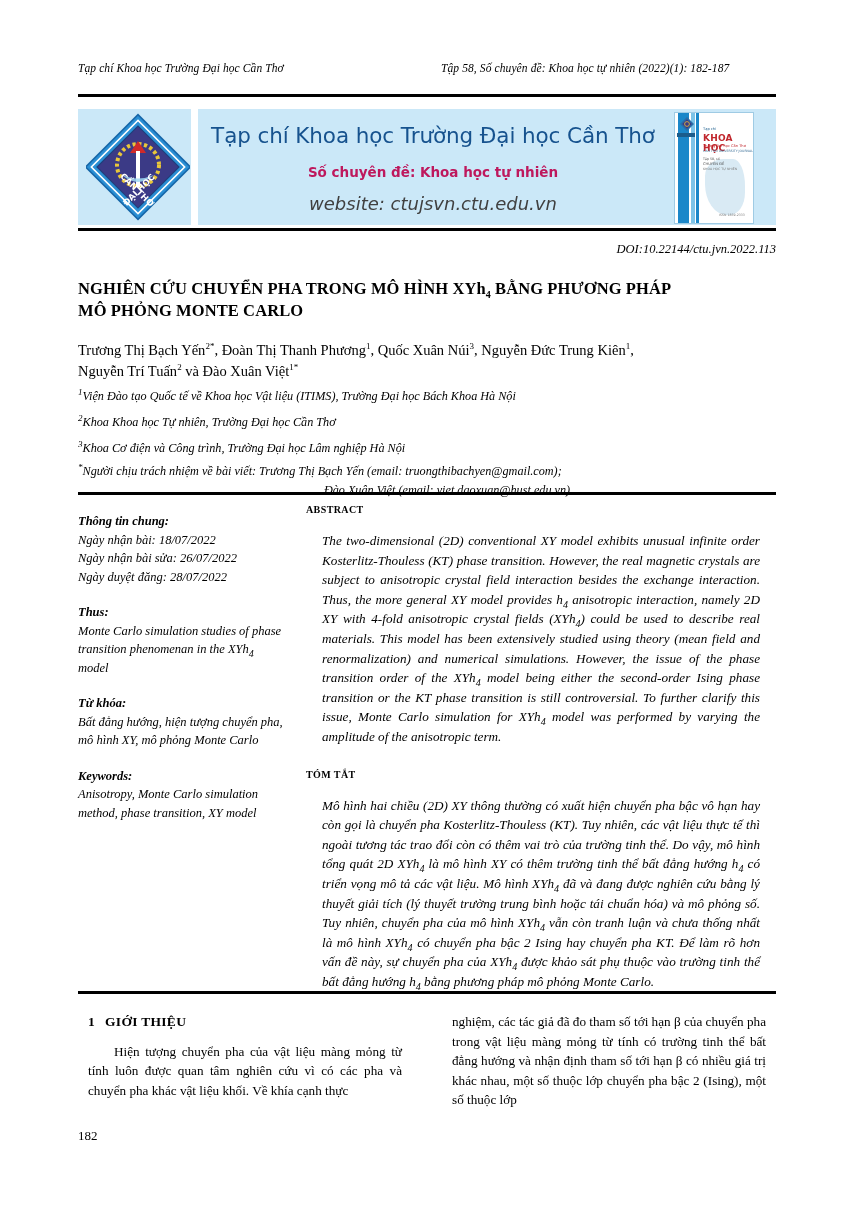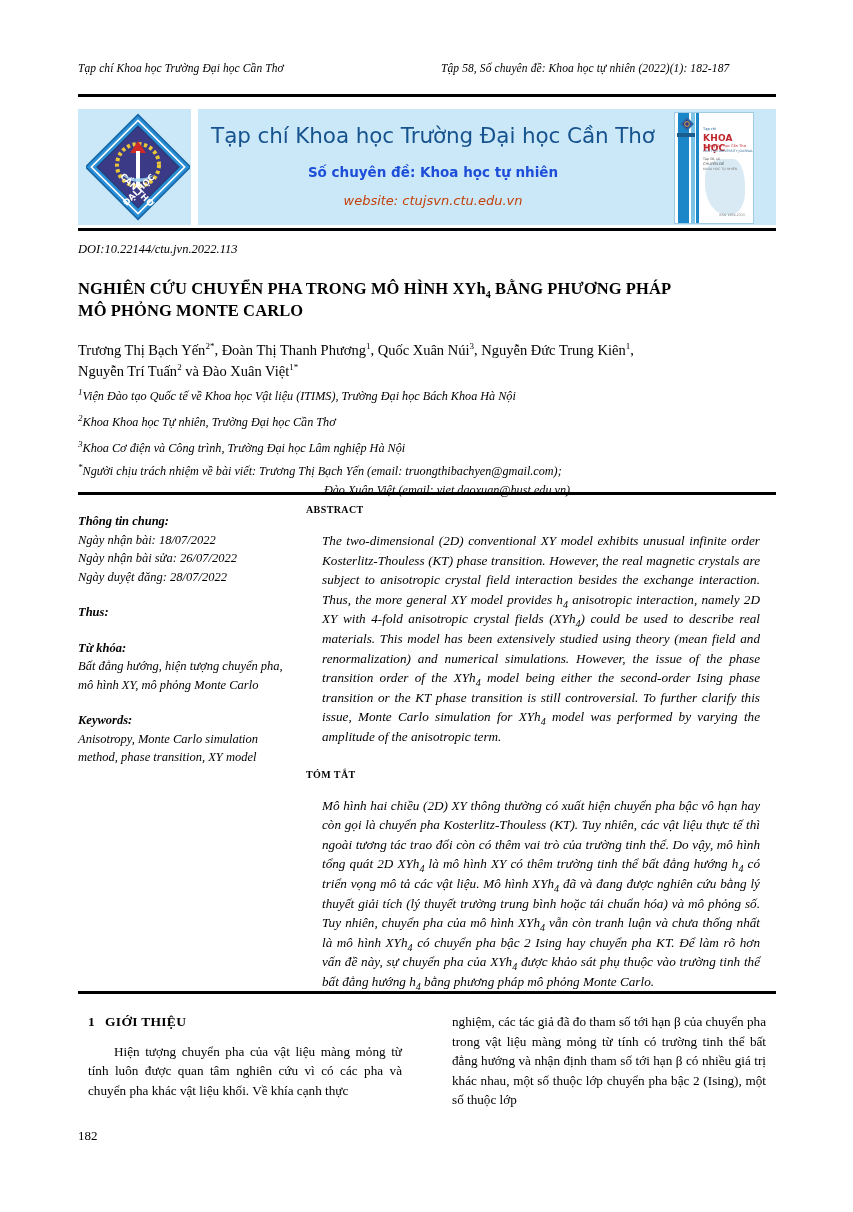--- a/index.html
+++ b/index.html
@@ -77,28 +77,28 @@
     font-size: 21.5px;
     color: #16528e;
     margin-top: 14px;
     letter-spacing: -0.1px;
     white-space: nowrap;
   }
   .banner-sub {
     font-family: "DejaVu Sans", sans-serif;
     font-size: 13.5px;
     font-weight: bold;
-    color: #1d4ed8;
+    color: #be185d;
     margin-top: 16px;
   }
   .banner-web {
     font-family: "DejaVu Sans", sans-serif;
-    font-size: 13px;
-    font-style: italic;
-    color: #c2410c;
+    font-size: 18px;
+    font-style: italic;
+    color: #404040;
     margin-top: 13px;
   }
   .banner-cover {
     position: absolute;
     left: 596px; top: 3px;
     width: 78px; height: 110px;
     background: #ffffff;
     border: 1px solid #9fcbe4;
     overflow: hidden;
   }
@@ -150,20 +150,21 @@
     left: 44px; top: 100px;
     font-family: "DejaVu Sans", sans-serif;
     font-size: 3.2px;
     color: #777;
   }
 
   
   .doi {
     position: absolute;
     top: 242px; left: 0; width: 698px;
+    text-align: right;
     font-style: italic;
     font-size: 12.5px;
   }
   .art-title {
     position: absolute;
     top: 278px; left: 0; width: 698px;
     font-size: 16.5px;
     font-weight: bold;
     line-height: 22px;
     letter-spacing: 0.1px;
@@ -354,20 +355,21 @@
 
     <div class="absblock">
 
       <div class="col-left">
         <p class="hd">Thông tin chung:</p>
         <p>Ngày nhận bài: 18/07/2022</p>
         <p>Ngày nhận bài sửa: 26/07/2022</p>
         <p>Ngày duyệt đăng: 28/07/2022</p>
         <div class="gap"></div>
         <p class="hd">Thus:</p>
+        <p><span>Monte Carlo simulation studies of phase transition phenomenan in the XYh</span><span class="sub">4</span><span> model</span></p>
         <div class="gap"></div>
         <p class="hd">Từ khóa:</p>
         <p>Bất đẳng hướng, hiện tượng chuyển pha, mô hình XY, mô phỏng Monte Carlo</p>
         <div class="gap"></div>
         <p class="hd">Keywords:</p>
         <p>Anisotropy, Monte Carlo simulation method, phase transition, XY model</p>
       </div>
 
       <div class="col-right">
         <p class="sec-hd">ABSTRACT</p>

